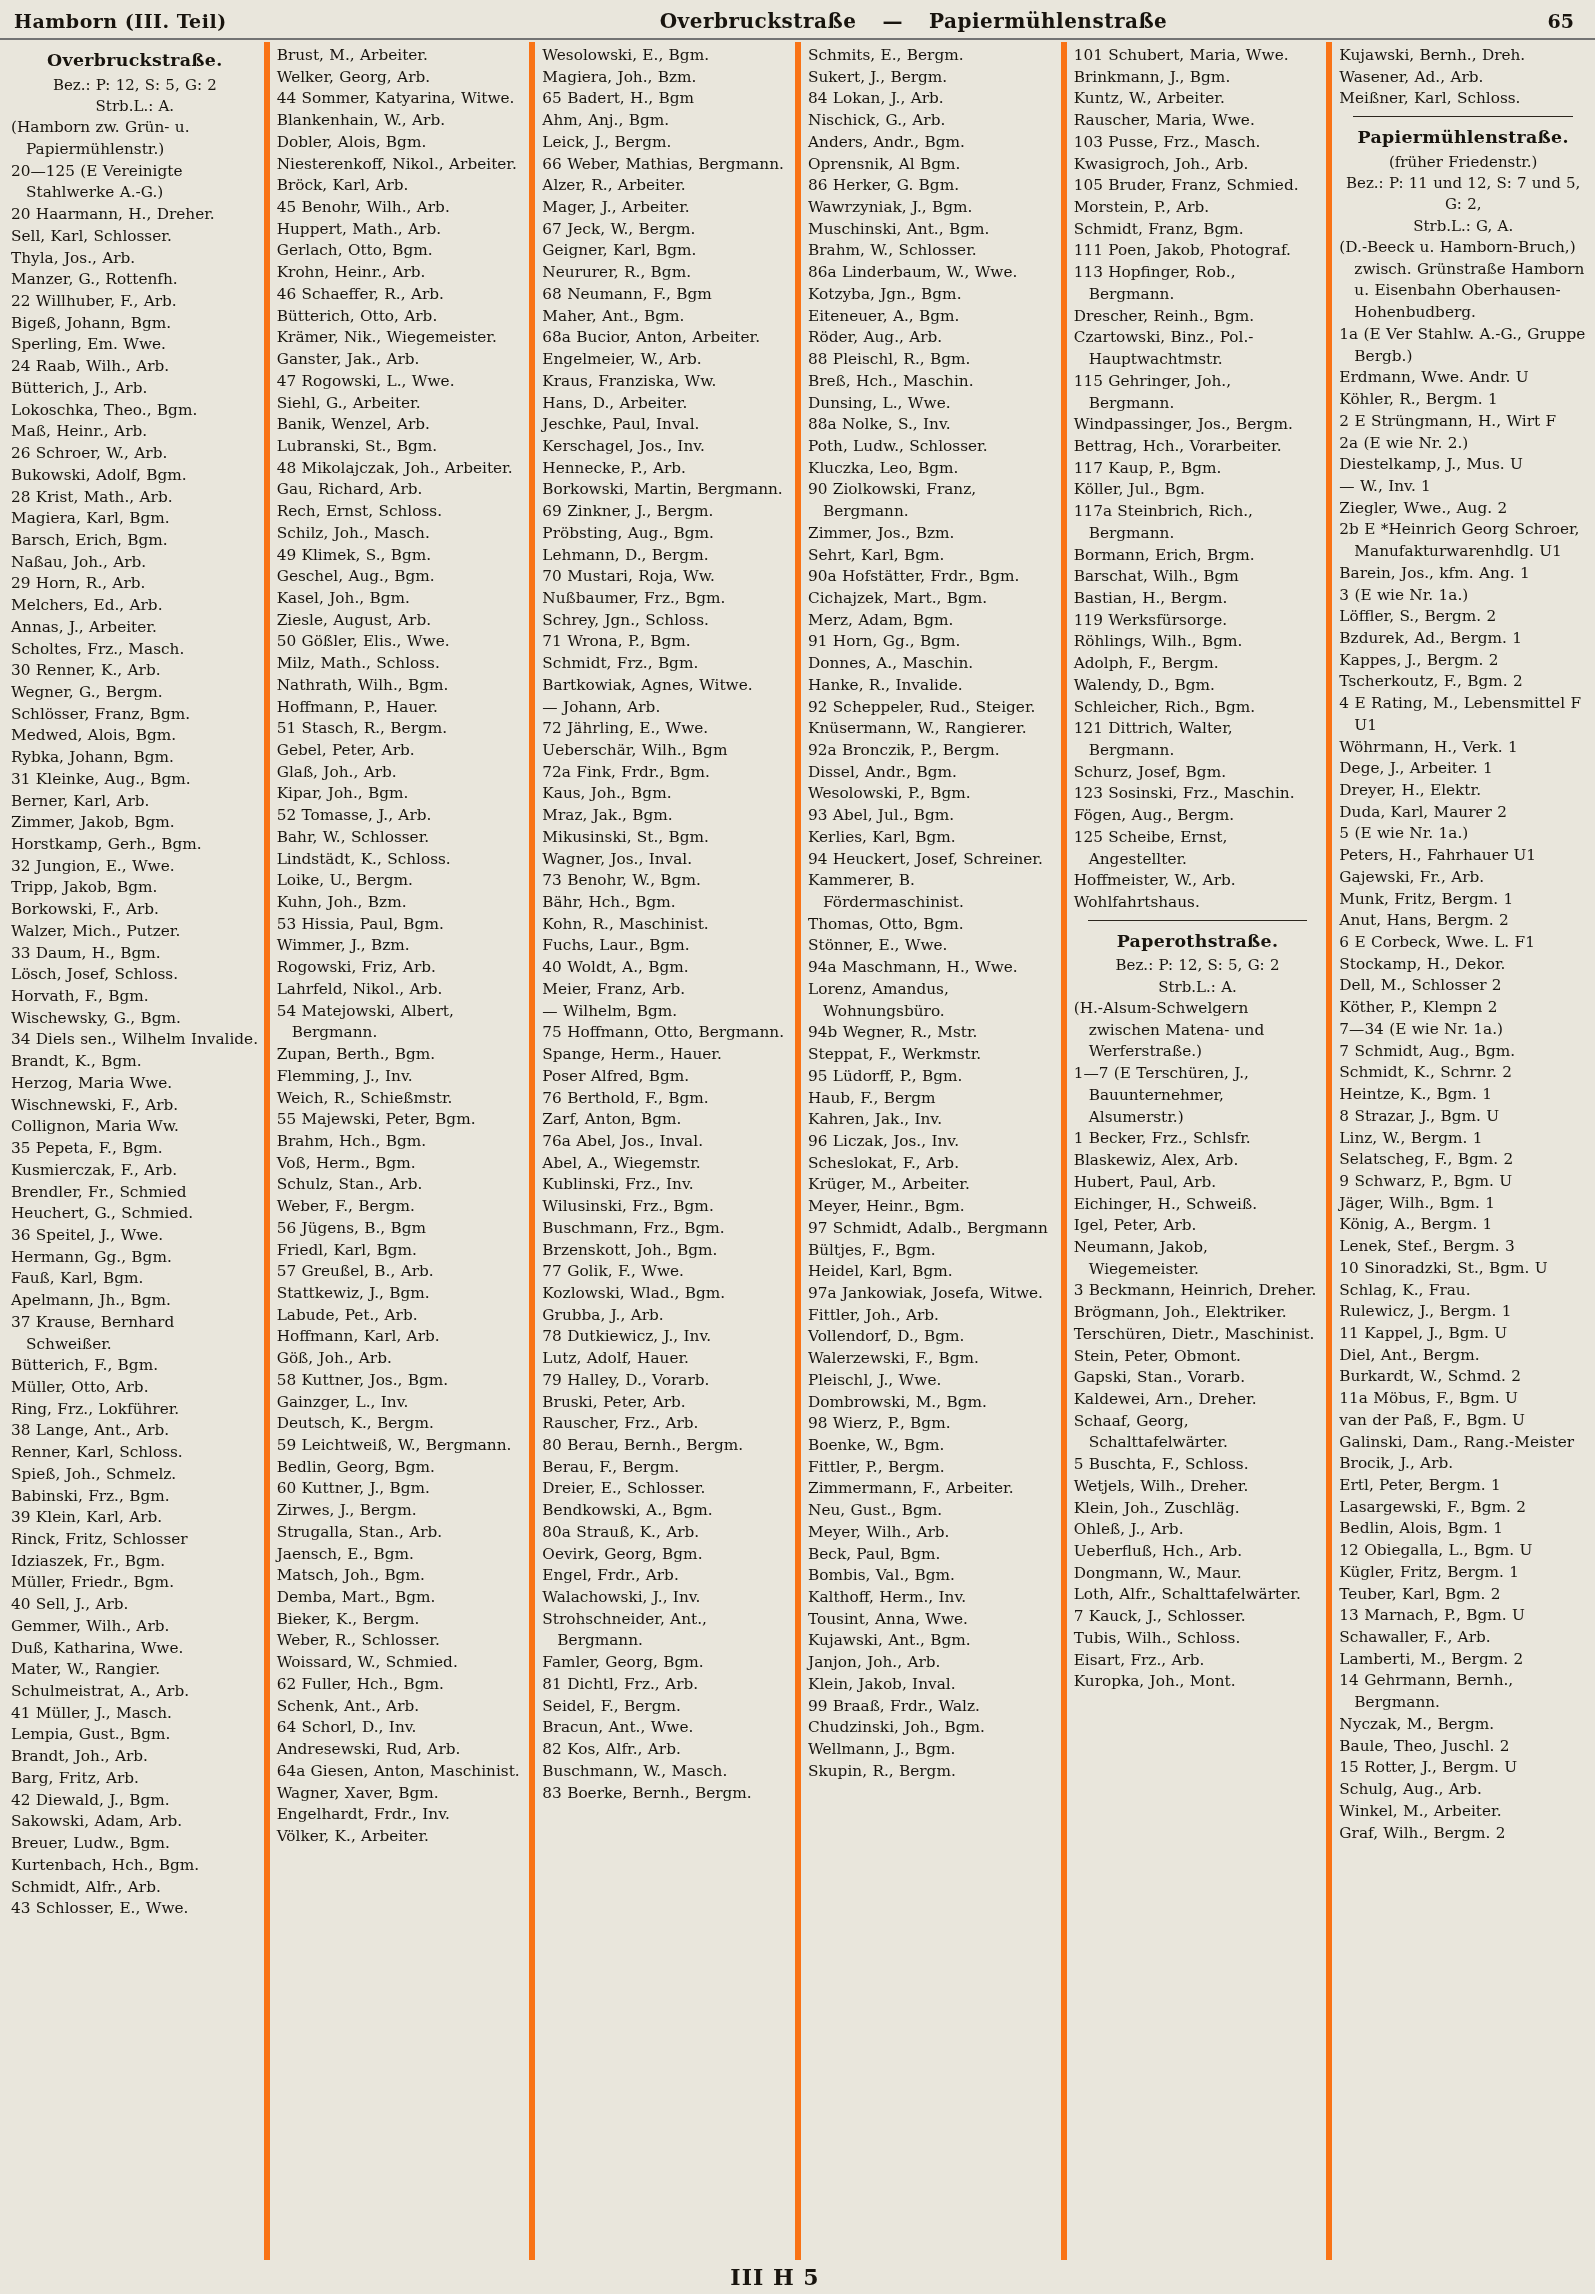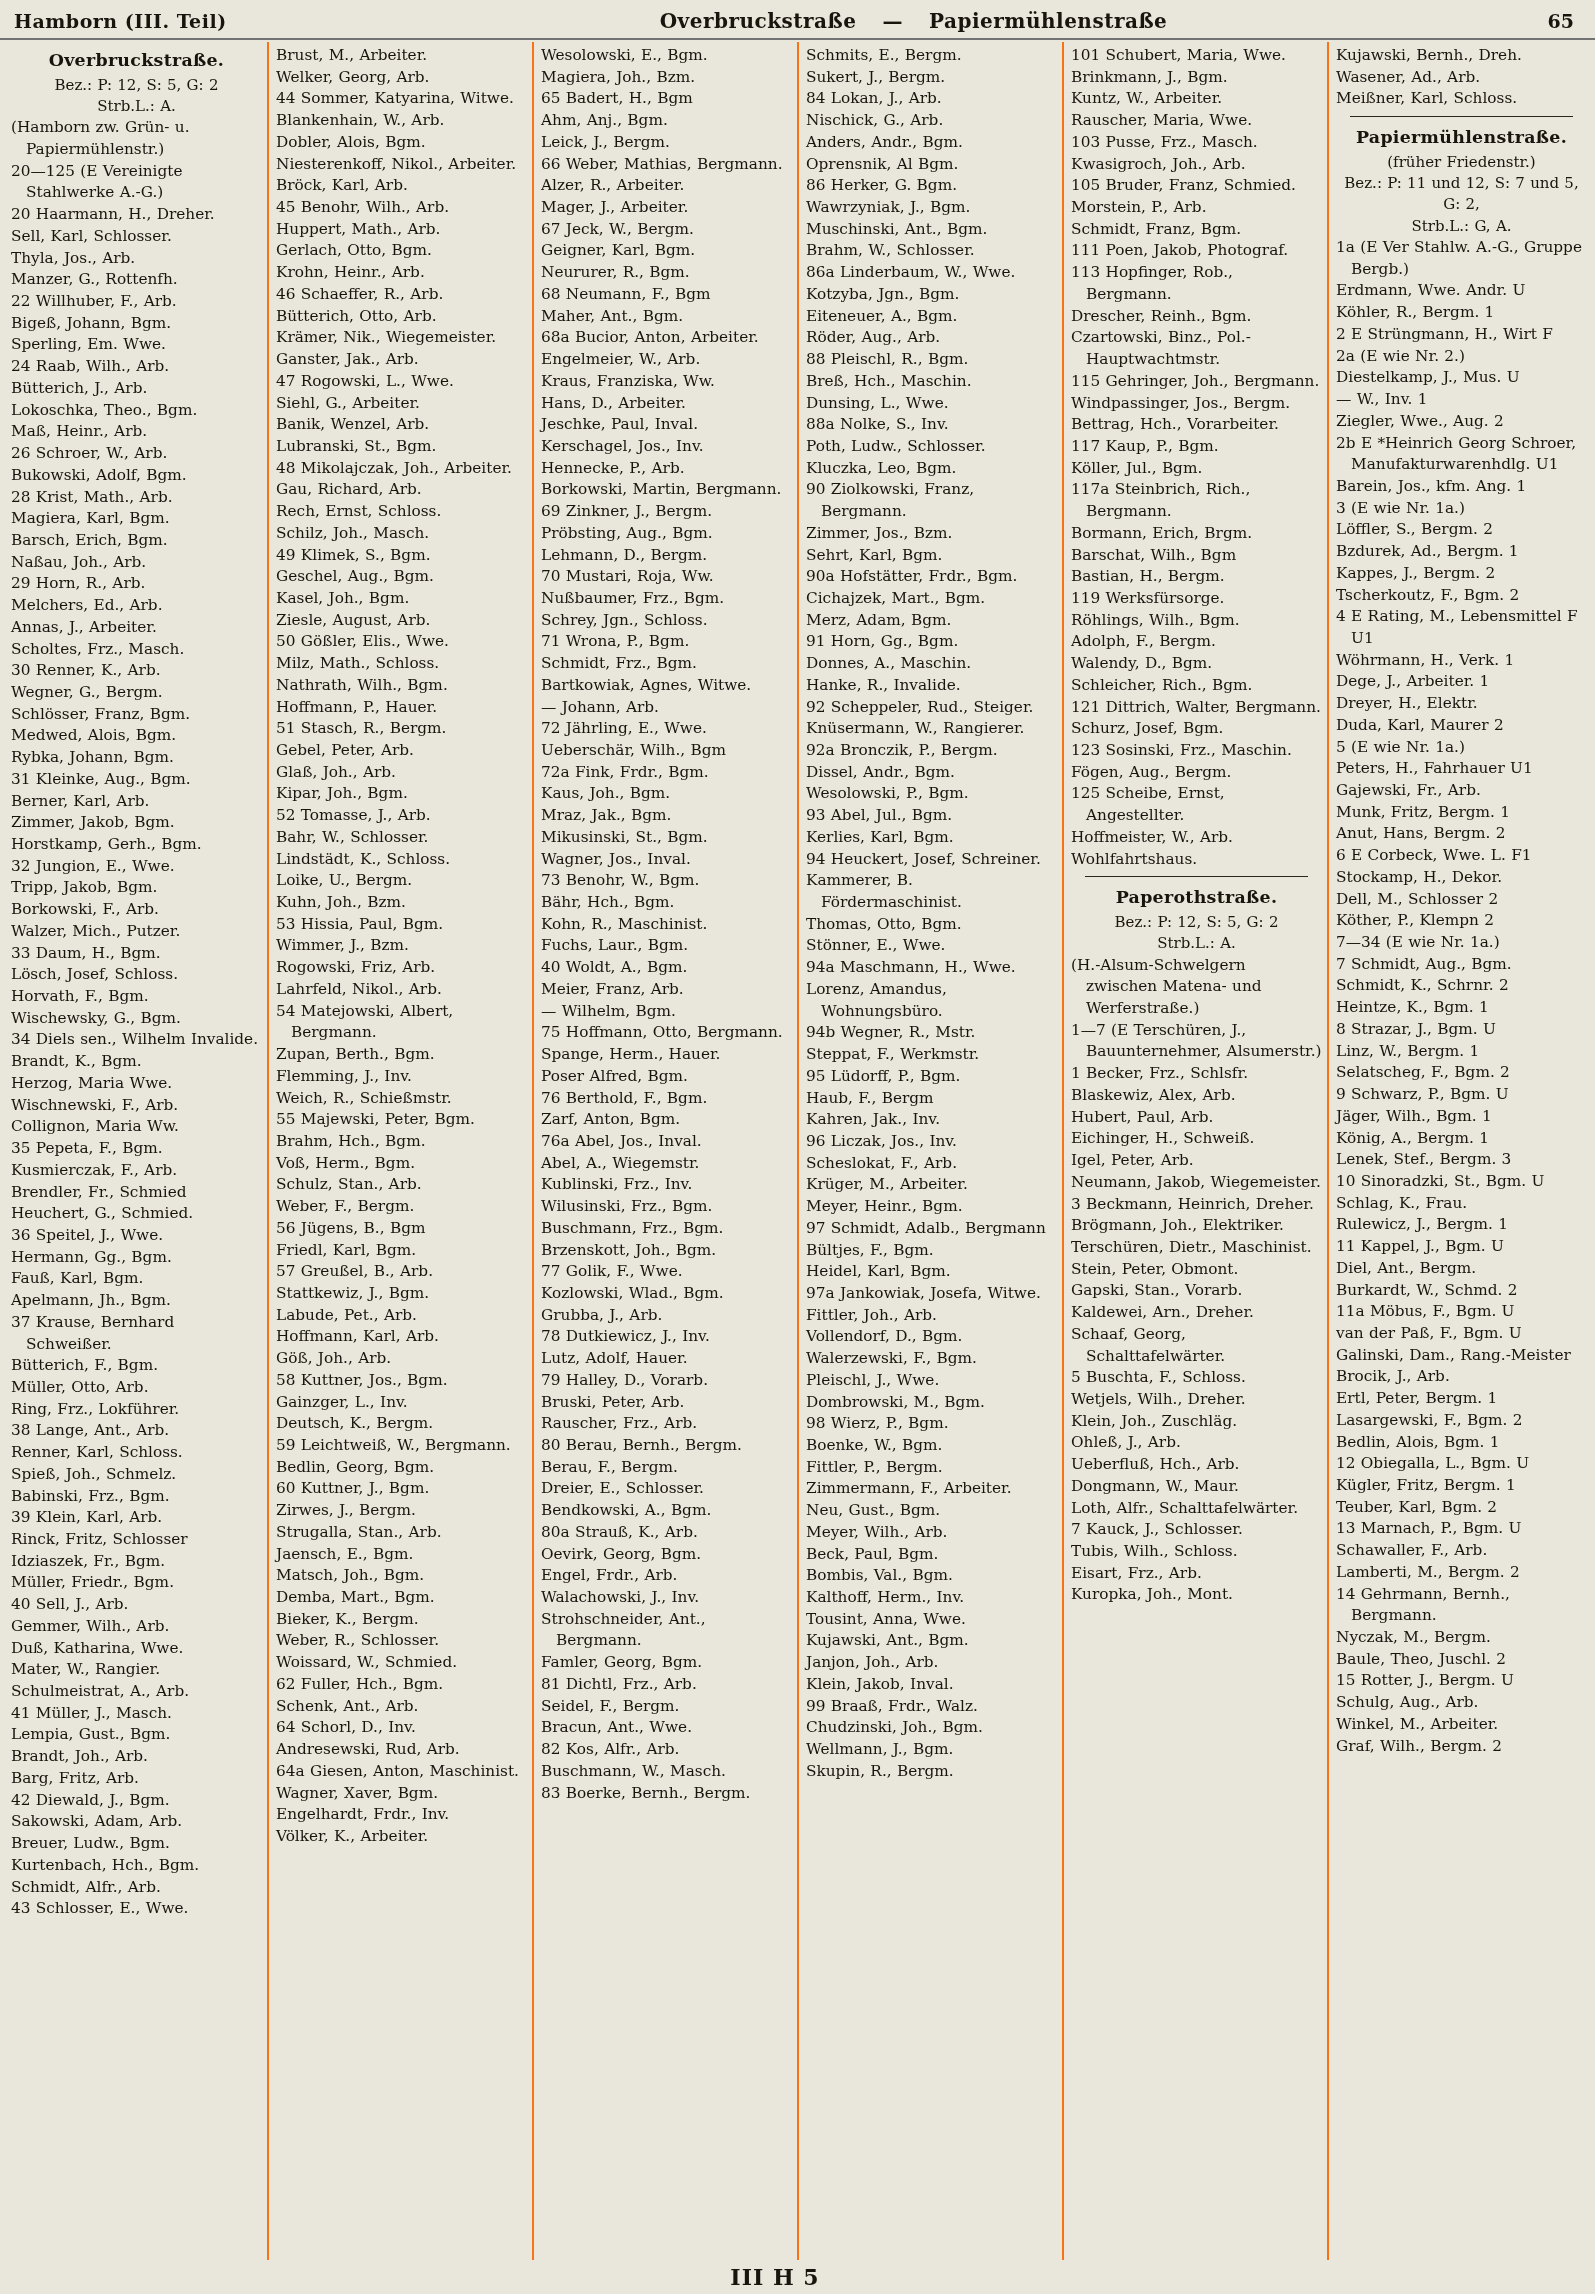--- a/index.html
+++ b/index.html
@@ -16,21 +16,21 @@
     flex:0 0 auto;
   }
   .hdr-left{font-size:19px;font-weight:bold;letter-spacing:0.5px;min-width:299px}
   .hdr-center{font-size:20px;font-weight:bold;letter-spacing:0.5px;text-align:center;flex:1}
   .hdr-dash{padding:0 26px;font-weight:bold}
   .hdr-page{font-size:19px;font-weight:bold;min-width:60px;text-align:right}
   
   .cols{flex:1 1 auto;display:flex;overflow:hidden;padding:2px 4px 0 4px}
   .col{
     flex:1 1 0;min-width:0;overflow:hidden;
-    border-right:2px solid #f97316;
+    border-right:6px solid #f97316;
     padding:3px 5px 0 7px;
   }
   .col:last-child{border-right:none}
   .line{
     font-size:15.3px;line-height:1.42;
     padding-left:15px;text-indent:-15px;
     word-spacing:0.5px;
   }
   .line.head{
     text-align:center;text-indent:0;padding-left:0;
@@ -458,20 +458,21 @@
       </div>
     <div class="col">
         <div class="line">Kujawski, Bernh., Dreh.</div>
         <div class="line">Wasener, Ad., Arb.</div>
         <div class="line">Meißner, Karl, Schloss.</div>
         <div class="line hr"></div>
         <div class="line head">Papiermühlenstraße.</div>
         <div class="line meta">(früher Friedenstr.)</div>
         <div class="line meta">Bez.: P: 11 und 12, S: 7 und 5, G: 2,</div>
         <div class="line meta">Strb.L.: G, A.</div>
+        <div class="line">(D.-Beeck u. Hamborn-Bruch,) zwisch. Grünstraße Hamborn u. Eisenbahn Oberhausen-Hohenbudberg.</div>
         <div class="line">1a (E Ver Stahlw. A.-G., Gruppe Bergb.)</div>
         <div class="line">Erdmann, Wwe. Andr. U</div>
         <div class="line">Köhler, R., Bergm. 1</div>
         <div class="line">2 E Strüngmann, H., Wirt F</div>
         <div class="line">2a (E wie Nr. 2.)</div>
         <div class="line">Diestelkamp, J., Mus. U</div>
         <div class="line">— W., Inv. 1</div>
         <div class="line">Ziegler, Wwe., Aug. 2</div>
         <div class="line">2b E *Heinrich Georg Schroer, Manufakturwarenhdlg. U1</div>
         <div class="line">Barein, Jos., kfm. Ang. 1</div>

